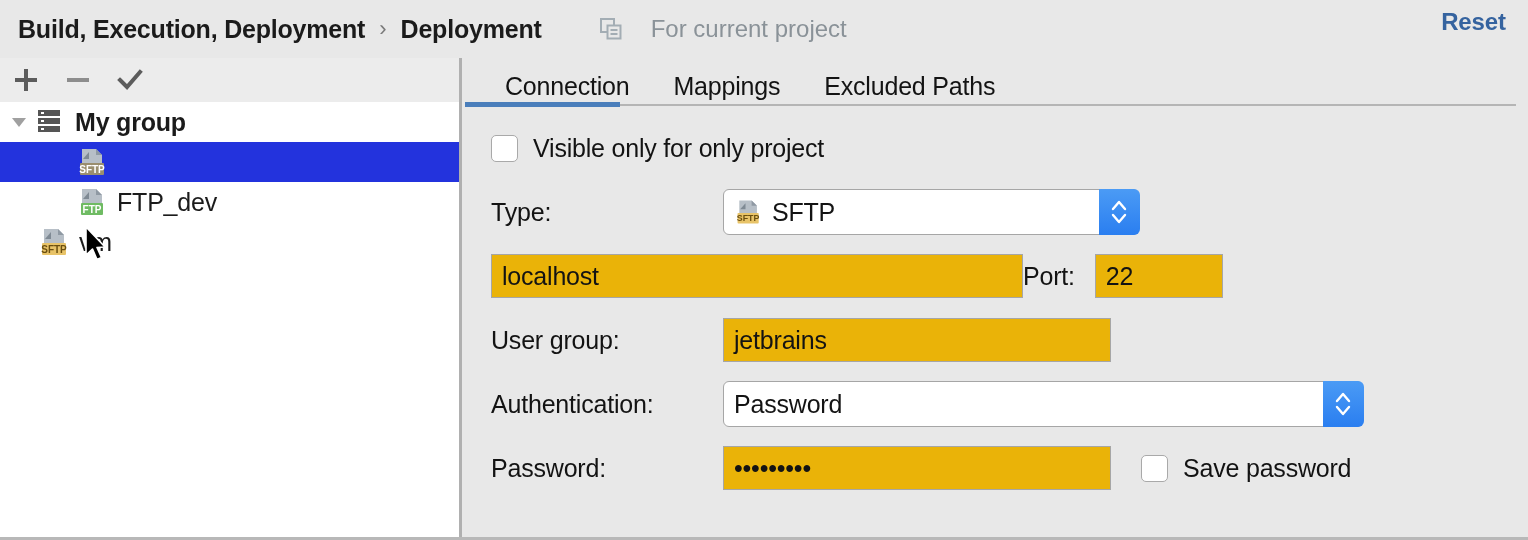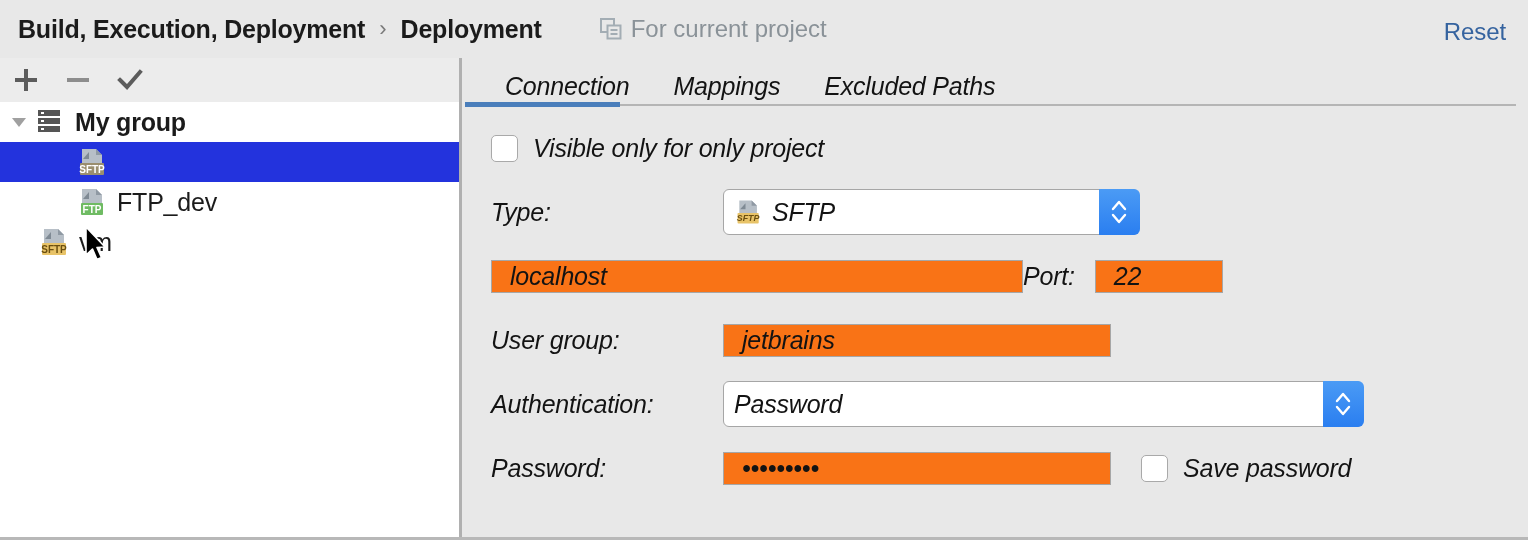--- a/index.html
+++ b/index.html
@@ -55,37 +55,38 @@
     font-size: 25px;
     font-weight: bold;
     color: #1b1b1b;
     letter-spacing: -0.2px;
   }
   .project-scope {
     display: flex;
     align-items: center;
     margin-left: 58px;
     white-space: nowrap;
+    gap: 20px;
   }
   .project-scope .scope-label {
     font-size: 24px;
     color: #8a9298;
     margin-left: 9px;
   }
   .copy-icon {
     width: 22px;
     height: 22px;
     display: block;
   }
   .reset-link {
     position: absolute;
     right: 22px;
-    top: 18px;
+    top: 8px;
     font-size: 24px;
-    font-weight: normal;
+    font-weight: bold;
     color: #35639f;
     letter-spacing: -0.1px;
     cursor: pointer;
   }
 
   
   .sidebar {
     position: absolute;
     left: 0; top: 58px;
     width: 462px;
@@ -173,21 +174,20 @@
     z-index: 40;
   }
 
   
   .content {
     position: absolute;
     left: 465px; top: 58px;
     right: 12px;
     height: 479px;
     background: #e8e8e8;
-    font-style: italic;
   }
   .tabs {
     position: relative;
     height: 52px;
     display: flex;
     align-items: flex-start;
     padding-left: 18px;
   }
   .tab {
     position: relative;
@@ -252,27 +252,27 @@
   .cb-row-label {
     font-size: 25px;
     color: #131313;
     margin-left: 15px;
     letter-spacing: -0.2px;
     white-space: nowrap;
   }
 
   
   .textfield {
-    height: 33px;
-    background: #f97316;
+    height: 44px;
+    background: #eab308;
     border: 1.5px solid #a6a6a6;
     box-sizing: border-box;
     display: flex;
     align-items: center;
-    padding-left: 18px;
+    padding-left: 10px;
     font-size: 25px;
     color: #131313;
     letter-spacing: -0.2px;
     cursor: text;
     overflow: hidden;
   }
   .tf-host { width: 532px; }
   .tf-port { width: 128px; }
   .tf-user { width: 388px; }
   .tf-pass { width: 388px; }

